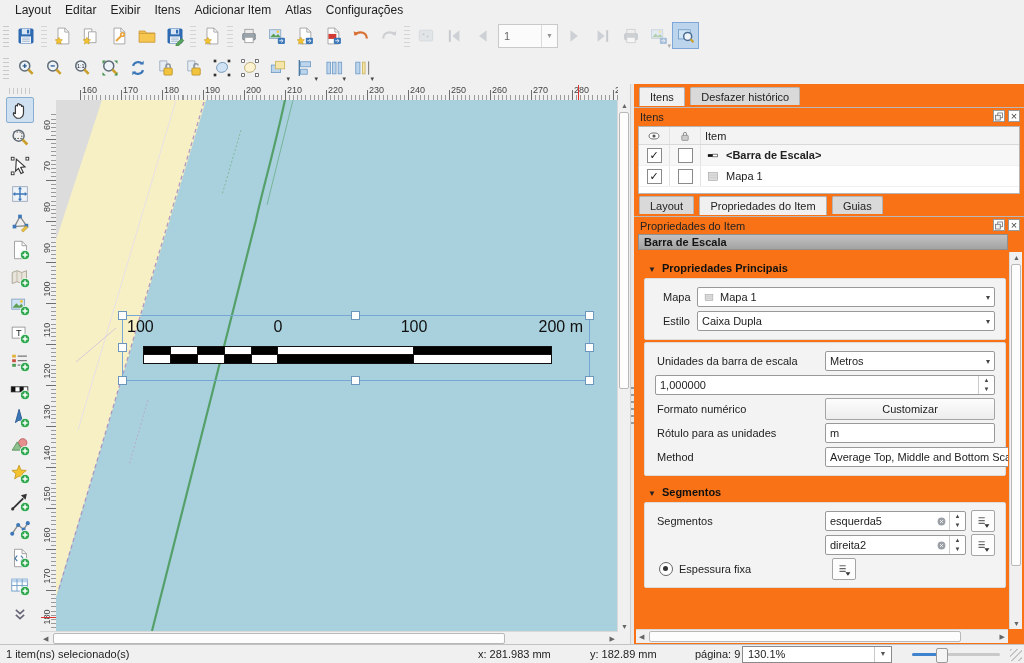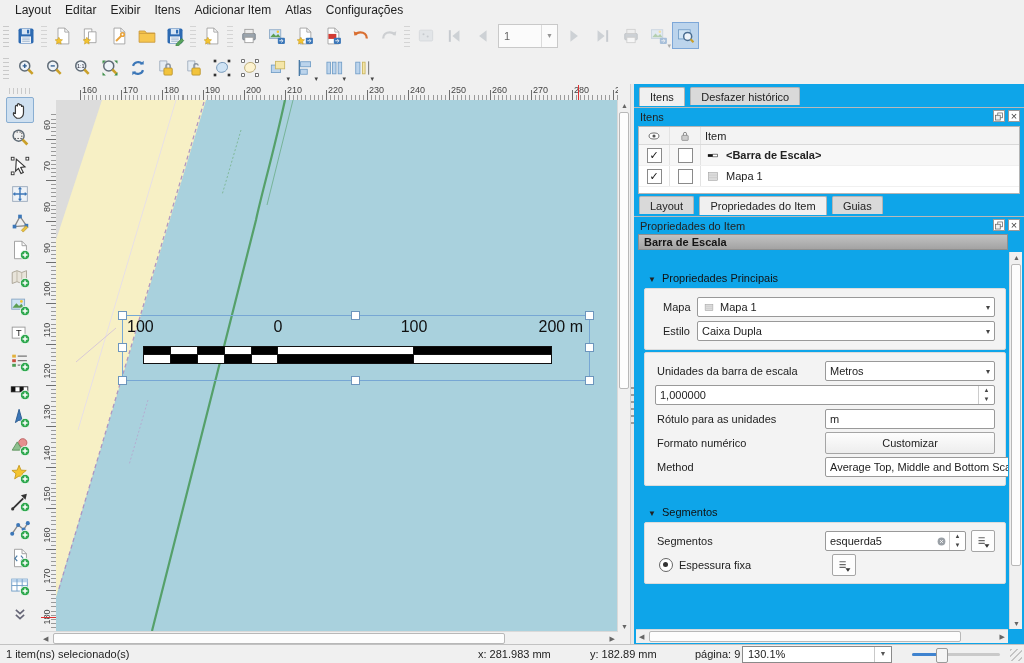--- a/index.html
+++ b/index.html
@@ -76,21 +76,21 @@
   .canvas-vs{right:0;top:16px;height:532px;}
   .canvas-hs{left:0;right:12px;bottom:0;}
   .sarrow{position:absolute;font-size:7px;color:#666;line-height:1;}
   .vthumb{position:absolute;left:1px;right:1px;background:#fdfdfd;border:1px solid #b8b8b8;border-radius:2px;}
   .hthumb{position:absolute;top:1px;bottom:1px;background:#fdfdfd;border:1px solid #b8b8b8;border-radius:2px;}
   
   .divider{position:absolute;left:630px;top:84px;width:4px;bottom:18px;background:#e8e8e8;border-left:1px solid #cfcfcf;border-right:1px solid #cfcfcf;}
   .divider .dots{position:absolute;left:0px;top:300px;width:3px;height:40px;
      background:repeating-linear-gradient(0deg,#9a9a9a 0 2px,transparent 2px 7px);}
   
-  .panel{position:absolute;left:634px;top:84px;width:390px;bottom:18px;background:#0ea5e9;overflow:hidden;}
+  .panel{position:absolute;left:634px;top:84px;width:390px;bottom:18px;background:#f97316;overflow:hidden;}
   .ptabs{position:absolute;left:0;right:0;height:21px;border-bottom:1px solid #b9b9b9;padding-left:5px;box-sizing:border-box;}
   .tab{display:inline-block;padding:3px 10px 2px;font-size:11px;background:#d9d9d9;border:1px solid #b4b4b4;
        border-bottom:none;border-radius:2px 2px 0 0;margin-right:2px;position:relative;}
   .tab.act{background:#f0f0f0;margin-bottom:-1px;padding-bottom:3px;z-index:2;}
   .ptabs1{top:3px;}
   .ptabs2{top:112px;}
   .dock-title{position:absolute;left:6px;font-size:11px;color:#222;}
   .dock-icons{position:absolute;right:4px;display:flex;gap:3px;align-items:center;}
   .dico{width:12px;height:12px;display:flex;align-items:center;justify-content:center;}
   .dico svg{width:11px;height:11px;}
@@ -106,21 +106,21 @@
   .c2{width:30px;display:flex;justify-content:center;border-right:1px solid #e3e3e3;align-self:stretch;align-items:center;}
   .c3{flex:1;display:flex;align-items:center;gap:5px;padding-left:4px;}
   .c1 svg,.c2 svg{width:14px;height:14px;}
   .cb{width:13px;height:13px;border:1px solid #8a8a8a;background:#fff;font-size:11px;line-height:12px;text-align:center;color:#111;}
   .mini{width:16px;height:13px;}
   
   .pbar{position:absolute;left:4px;right:16px;top:150px;height:16px;
         background:linear-gradient(#c2c2c2,#a3a3a3);border:1px solid #8f8f8f;
         font-weight:bold;font-size:11px;color:#141414;padding:1px 5px;box-sizing:border-box;}
   .pcontent{position:absolute;left:4px;right:16px;top:168px;bottom:16px;overflow:hidden;font-size:11px;}
-  .sect{margin:20px 2px 4px 10px;font-weight:normal;font-size:11px;color:#111;}
+  .sect{margin:10px 2px 4px 10px;font-weight:bold;font-size:11px;color:#111;}
   .sect .tri{font-size:8px;margin-right:6px;color:#222;}
   .gbox{margin:2px 2px 2px 6px;border:1px solid #dcdcdc;background:#f3f3f3;border-radius:2px;padding:5px 6px;}
   .prow{display:flex;align-items:center;height:22px;margin:2px 4px;}
   .plab{color:#222;}
   .plab.w1{width:34px;margin-left:8px;}
   .plab.w2{width:168px;margin-left:2px;flex-shrink:0;}
   .combo{flex:1;height:20px;border:1px solid #999;background:#fff;border-radius:2px;display:flex;align-items:center;
          padding:0 4px;box-sizing:border-box;gap:4px;}
   .combo .cval{flex:1;white-space:nowrap;overflow:hidden;}
   .combo::after{content:"▾";font-size:8px;color:#444;}
@@ -1028,26 +1028,26 @@
         <div class="prow">
           <span class="spin">
               <span class="sval">1,000000</span>
               <span class="arrows">
                 <span>▲</span>
                 <span>▼</span>
               </span>
             </span>
         </div>
         <div class="prow">
+          <span class="plab w2">Formato numérico</span>
+          <span class="pbtn">Customizar</span>
+        </div>
+        <div class="prow">
           <span class="plab w2">Rótulo para as unidades</span>
           <span class="tinput">m</span>
-        </div>
-        <div class="prow">
-          <span class="plab w2">Formato numérico</span>
-          <span class="pbtn">Customizar</span>
         </div>
         <div class="prow">
           <span class="plab w2">Method</span>
           <span class="combo">
               <span class="cval">Average Top, Middle and Bottom Scales</span>
             </span>
         </div>
       </div>
 
       <div class="sect"><span class="tri">▼</span><span>Segmentos</span></div>
@@ -1066,20 +1066,40 @@
                 <span>▼</span>
               </span>
             </span>
           <span class="ddbtn">
               <svg viewBox="0 0 24 24">
                 <use href="#i-dd"></use>
               </svg>
             </span>
         </div>
         <div class="prow">
+          <span class="plab w2"></span>
+          <span class="spin">
+              <span class="sval">direita2</span>
+              <span class="clr">
+                <svg viewBox="0 0 24 24">
+                  <use href="#i-clear"></use>
+                </svg>
+              </span>
+              <span class="arrows">
+                <span>▲</span>
+                <span>▼</span>
+              </span>
+            </span>
+          <span class="ddbtn">
+              <svg viewBox="0 0 24 24">
+                <use href="#i-dd"></use>
+              </svg>
+            </span>
+        </div>
+        <div class="prow">
           <span class="radio on"></span>
           <span class="plab" style="flex:0 0 148px;">Espessura fixa</span>
           <span class="ddbtn">
               <svg viewBox="0 0 24 24">
                 <use href="#i-dd"></use>
               </svg>
             </span>
         </div>
       </div>
     </div>

